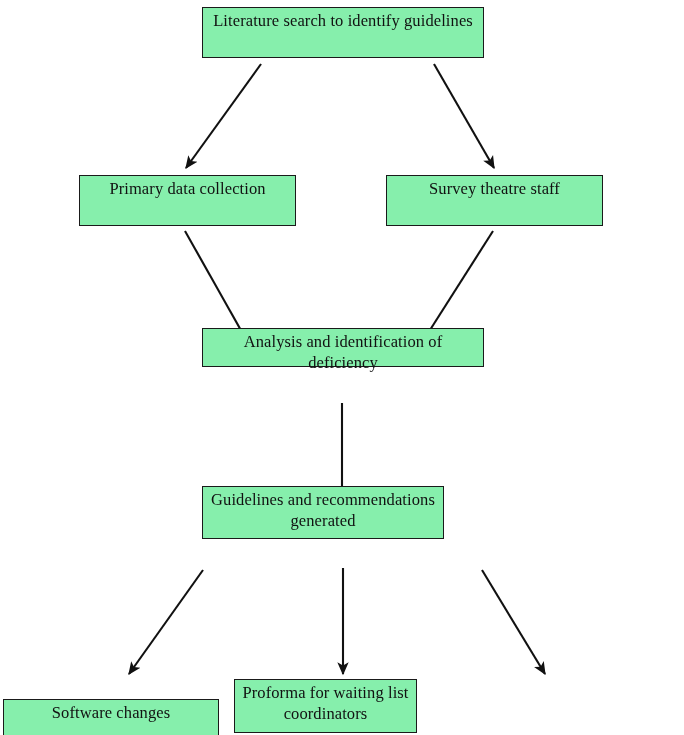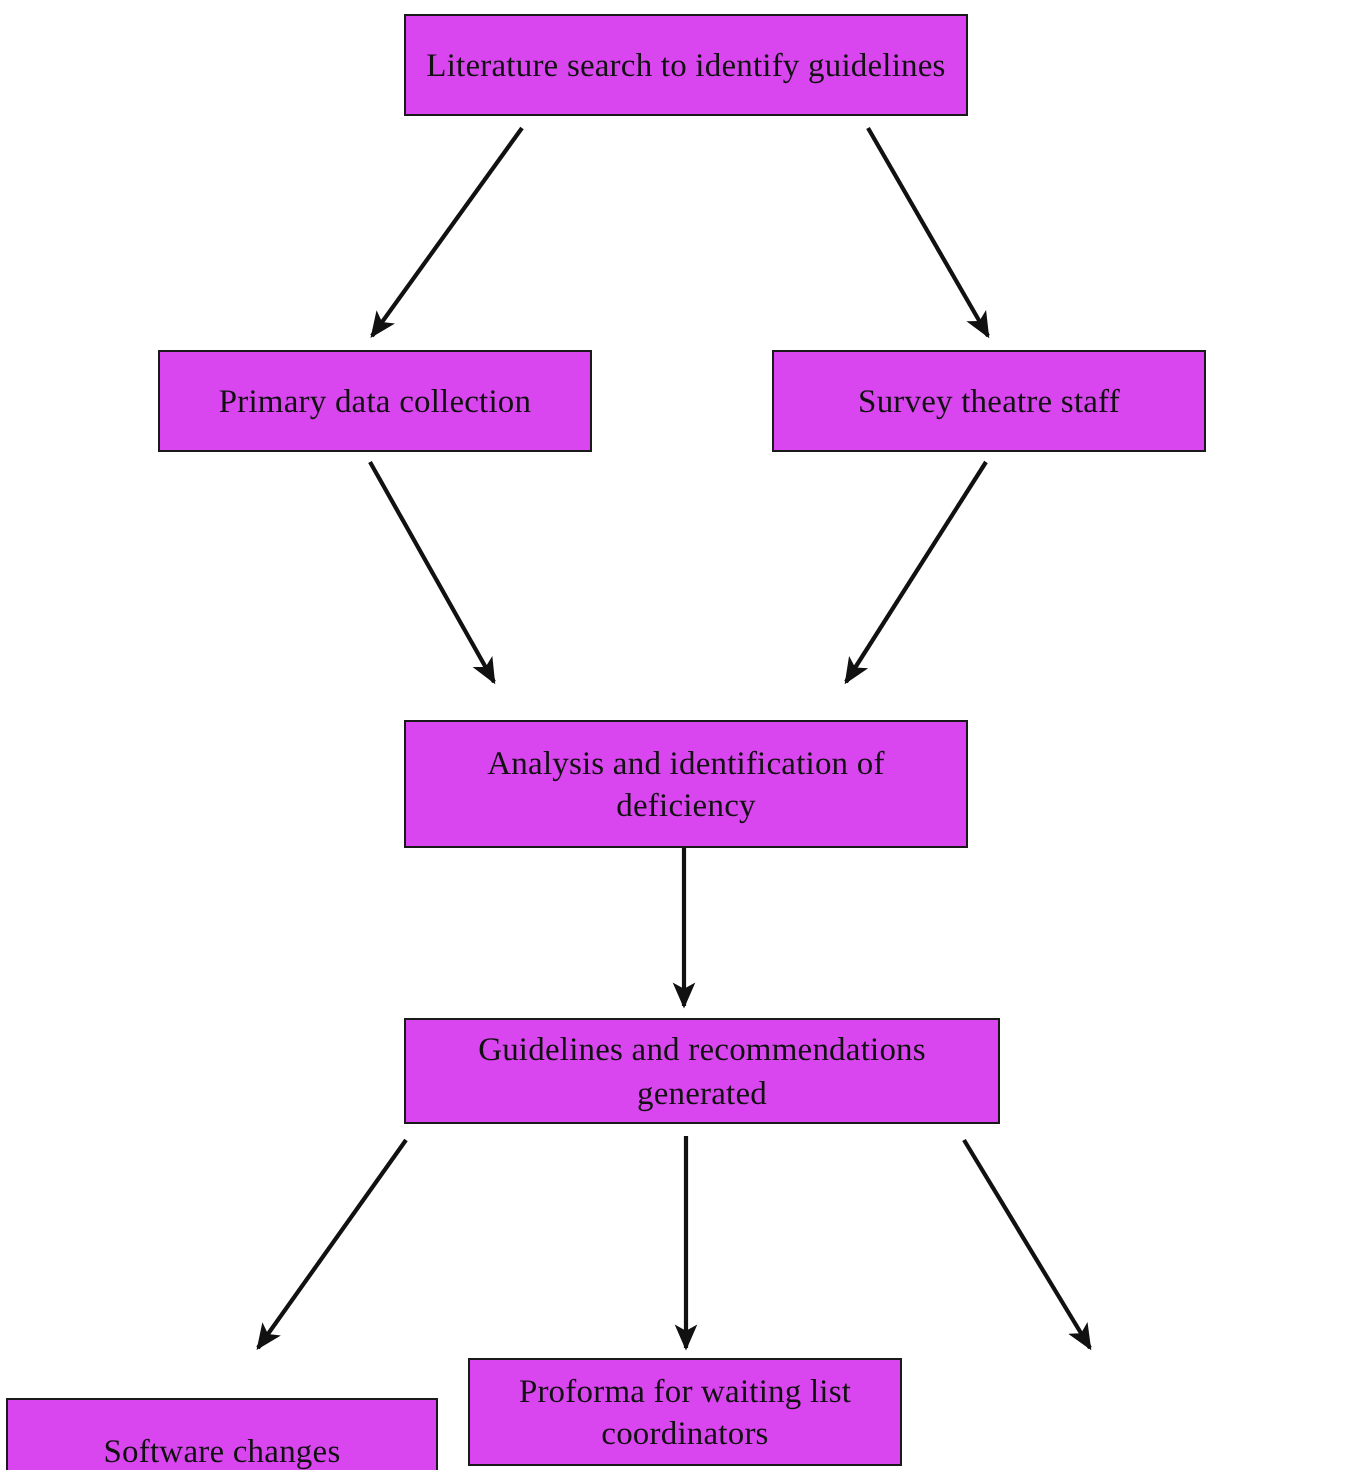--- a/index.html
+++ b/index.html
@@ -12,23 +12,23 @@
     width: 684px;
     height: 735px;
     background: #ffffff;
     font-family: "Liberation Serif", "DejaVu Serif", serif;
     overflow: hidden;
   }
   .node {
     position: absolute;
     box-sizing: border-box;
     border: 1px solid #1a1a1a;
-    background: #d946ef;
+    background: #86efac;
     display: flex;
-    align-items: center;
+    align-items: flex-start;
     justify-content: center;
     text-align: center;
     color: #111111;
     font-size: 16.5px;
     line-height: 1.28;
     letter-spacing: 0.1px;
     padding: 2px 6px;
     font-family: Liberation Serif, serif;
   }
   .node span {
@@ -71,30 +71,30 @@
   </div>
 
   <div class="node" style="left: 79px; top: 175px; width: 217px; height: 51px;">
     <span>Primary data collection</span>
   </div>
 
   <div class="node" style="left: 386px; top: 175px; width: 217px; height: 51px;">
     <span>Survey theatre staff</span>
   </div>
 
-  <div class="node" style="left: 202px; top: 360px; width: 282px; height: 64px;">
+  <div class="node" style="left: 202px; top: 328px; width: 282px; height: 39px;">
     <span>Analysis and identification of deficiency</span>
   </div>
 
-  <div class="node" style="left: 202px; top: 509px; width: 298px; height: 53px;">
+  <div class="node" style="left: 202px; top: 486px; width: 242px; height: 53px;">
     <span>Guidelines and recommendations generated</span>
   </div>
 
   <div class="node" style="left: 3px; top: 679px; width: 216px; height: 54px; margin-top: 20px;">
     <span>Software changes</span>
   </div>
 
-  <div class="node" style="left: 234px; top: 679px; width: 217px; height: 54px;">
+  <div class="node" style="left: 234px; top: 679px; width: 183px; height: 54px;">
     <span>Proforma for waiting list coordinators</span>
   </div>
 
 
 </div>
 
 </body></html>

